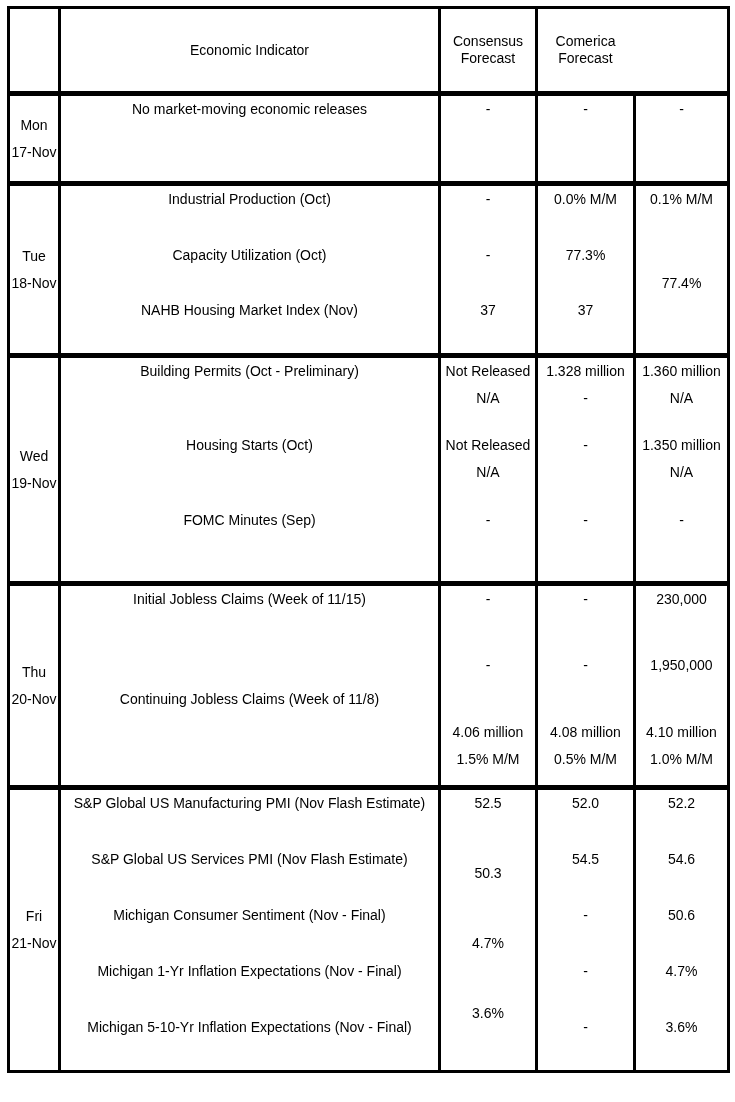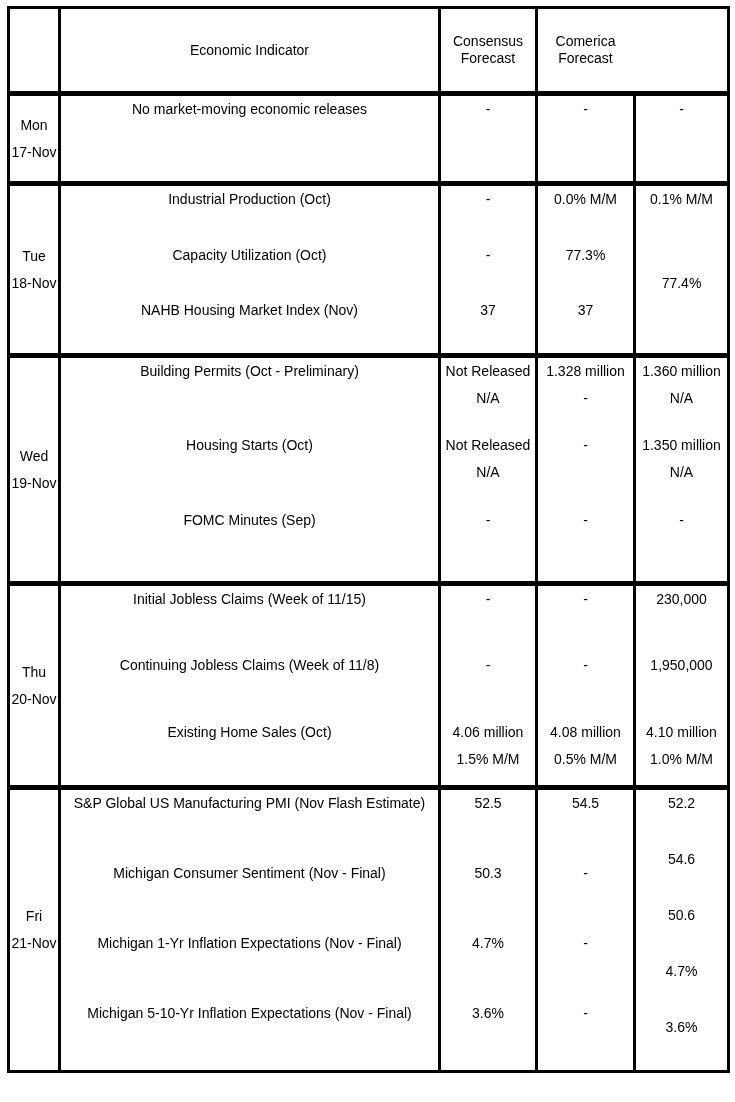--- a/index.html
+++ b/index.html
@@ -226,24 +226,20 @@
           <div class="line">20-Nov</div>
         </div>
       </div>
       <div class="col bordered">
         <div class="subcell">
           <div class="line">Initial Jobless Claims (Week of 11/15)</div>
         </div>
         <div class="subcell">
           <div class="line">Continuing Jobless Claims (Week of 11/8)</div>
         </div>
-        <div class="subcell">
-          <div class="line">Existing Home Sales (Oct)</div>
-          <div class="line"></div>
-        </div>
       </div>
       <div class="col bordered">
         <div class="subcell">
           <div class="line">-</div>
         </div>
         <div class="subcell">
           <div class="line">-</div>
         </div>
         <div class="subcell">
           <div class="line">4.06 million</div>
@@ -280,20 +276,23 @@
         <div class="day-cell">
           <div class="line">Fri</div>
           <div class="line">21-Nov</div>
         </div>
       </div>
       <div class="col bordered">
         <div class="subcell">
           <div class="line">S&amp;P Global US Manufacturing PMI (Nov Flash Estimate)</div>
         </div>
         <div class="subcell">
+          <div class="line">S&amp;P Global US Services PMI (Nov Flash Estimate)</div>
+        </div>
+        <div class="subcell">
           <div class="line">Michigan Consumer Sentiment (Nov - Final)</div>
         </div>
         <div class="subcell">
           <div class="line">Michigan 1-Yr Inflation Expectations (Nov - Final)</div>
         </div>
         <div class="subcell">
           <div class="line">Michigan 5-10-Yr Inflation Expectations (Nov - Final)</div>
         </div>
       </div>
       <div class="col bordered">
@@ -304,20 +303,23 @@
           <div class="line">50.3</div>
         </div>
         <div class="subcell">
           <div class="line">4.7%</div>
         </div>
         <div class="subcell">
           <div class="line">3.6%</div>
         </div>
       </div>
       <div class="col bordered">
+        <div class="subcell">
+          <div class="line">52.0</div>
+        </div>
         <div class="subcell">
           <div class="line">54.5</div>
         </div>
         <div class="subcell">
           <div class="line">-</div>
         </div>
         <div class="subcell">
           <div class="line">-</div>
         </div>
         <div class="subcell">

